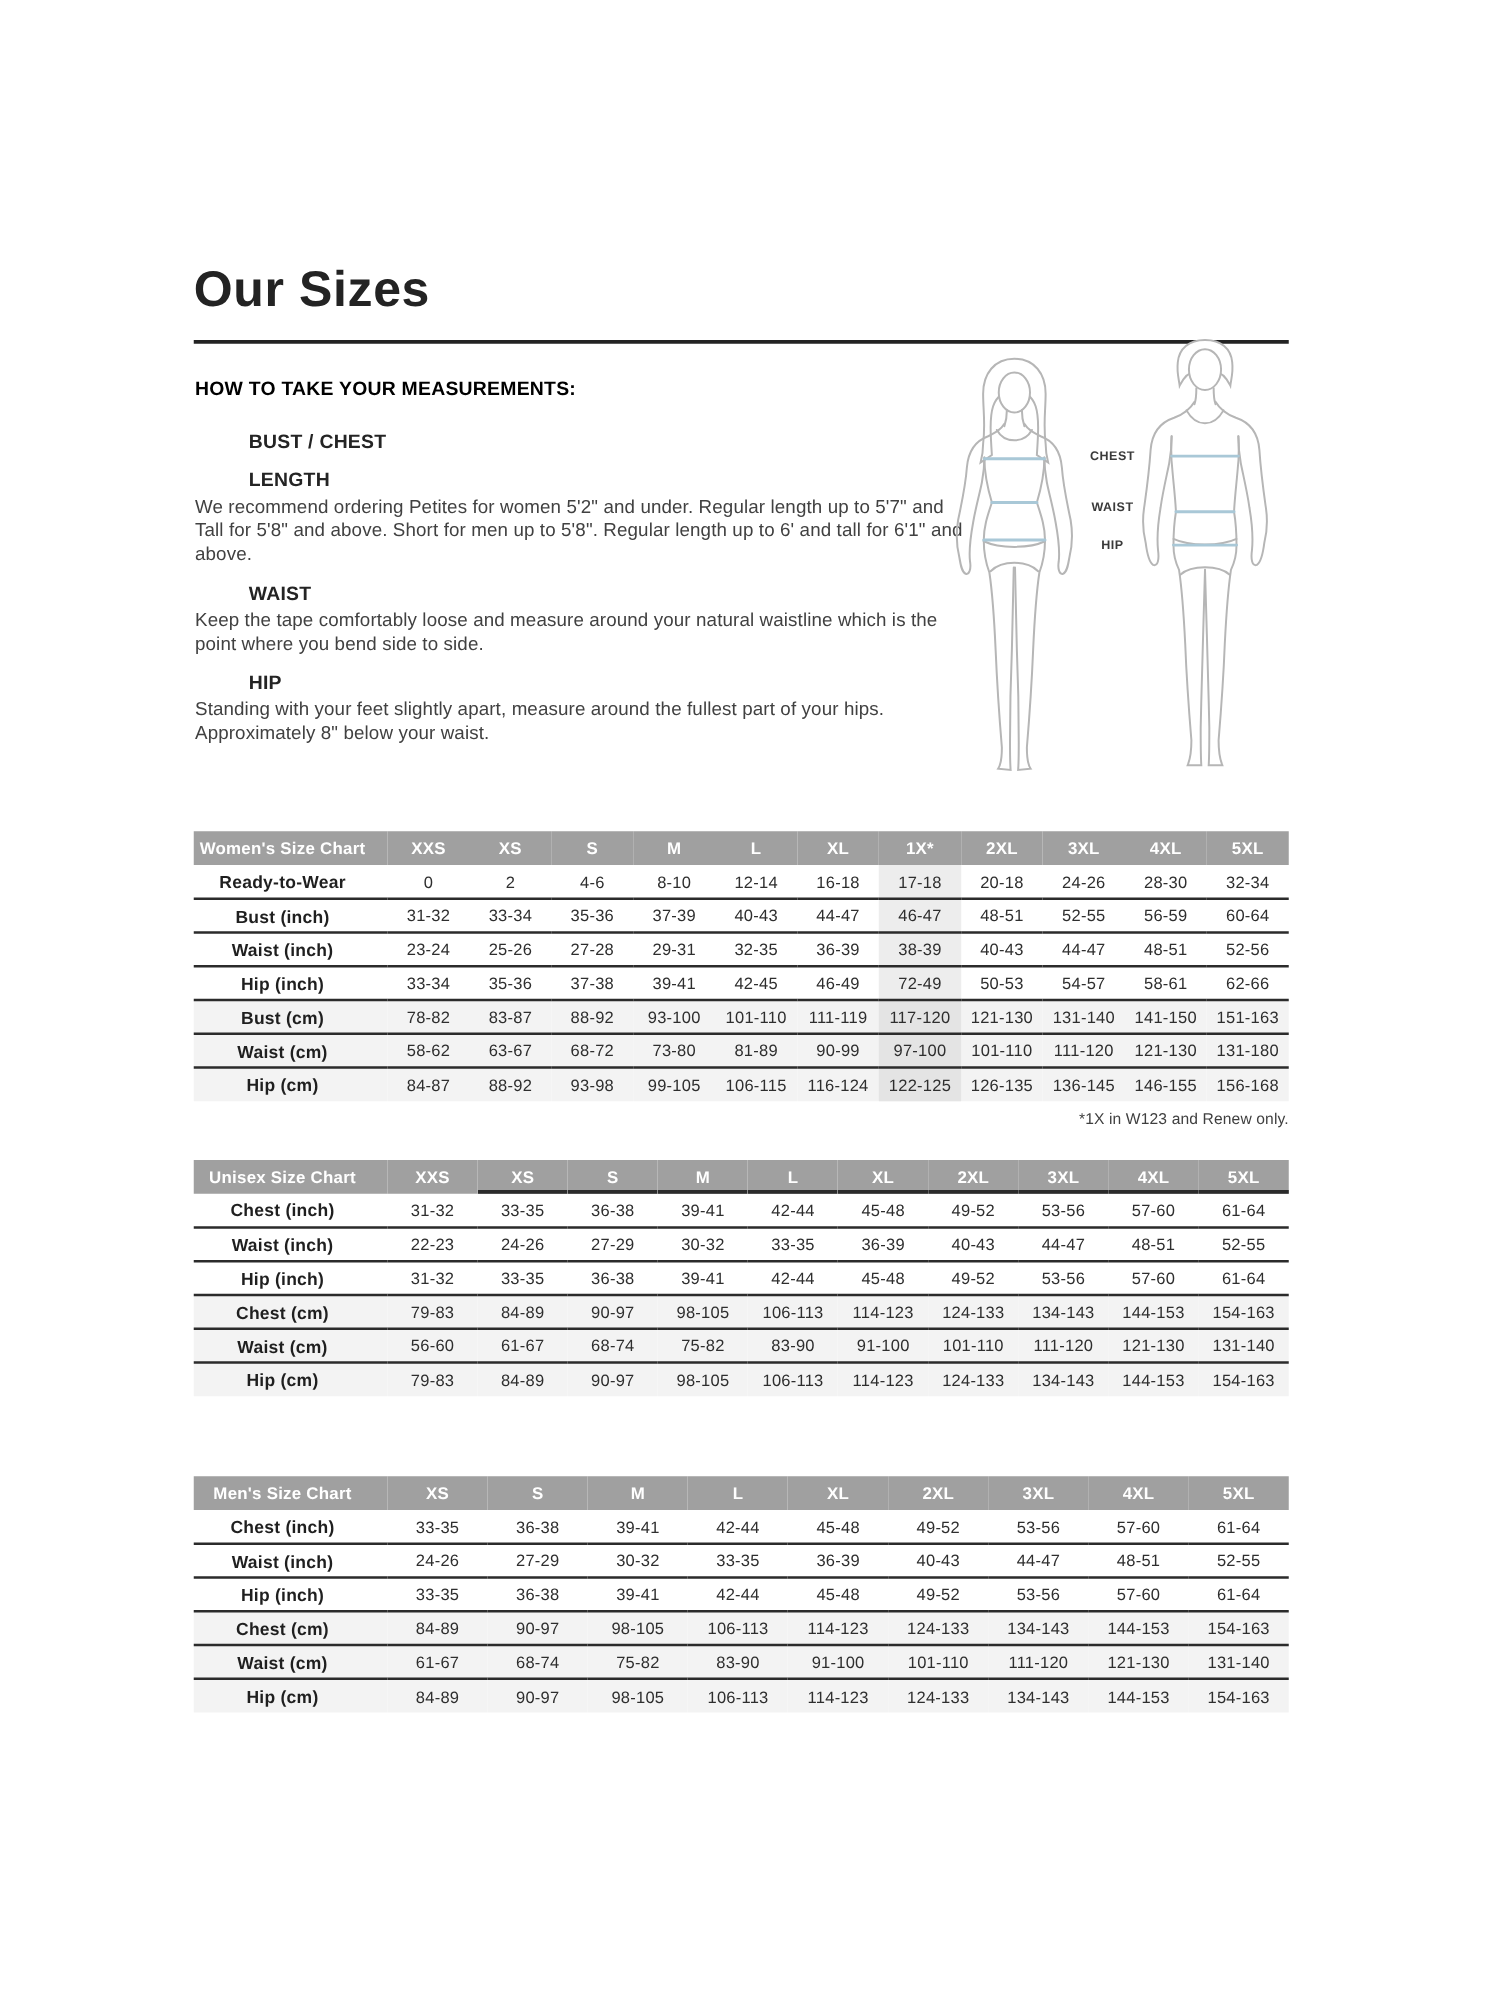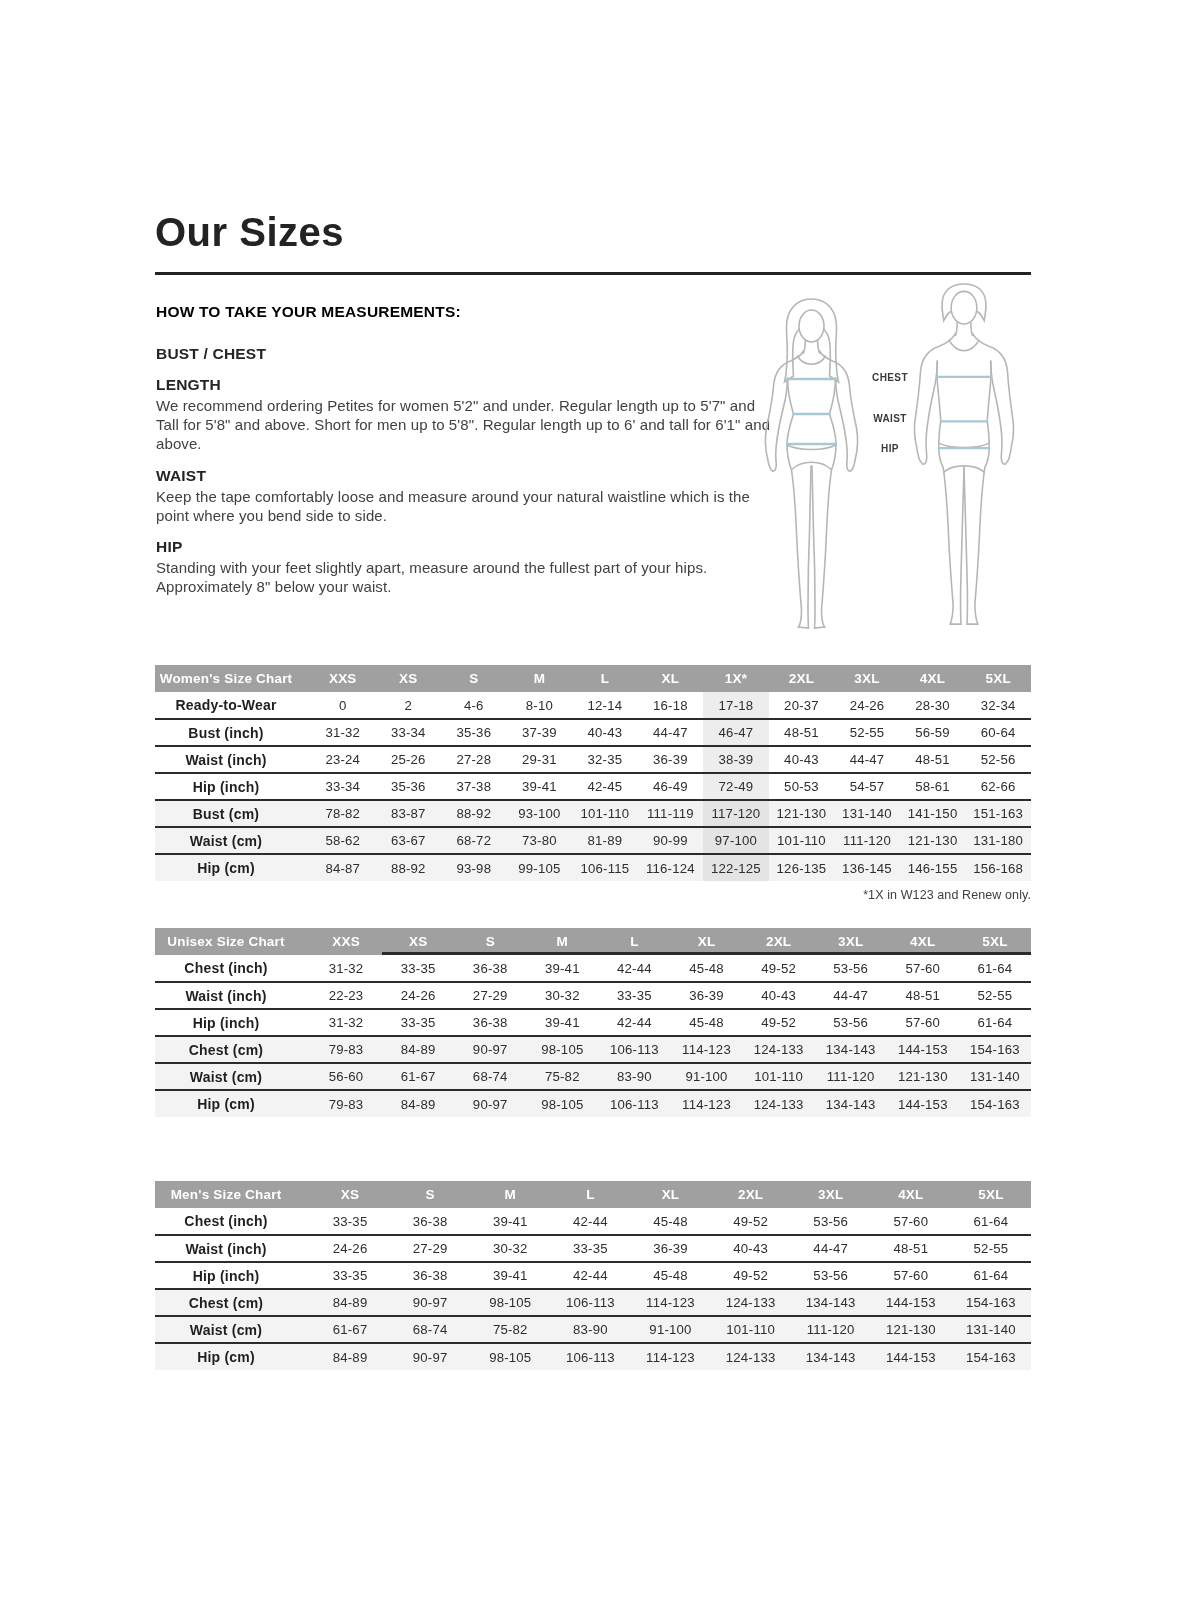--- a/index.html
+++ b/index.html
@@ -24,27 +24,28 @@
   
   .instructions { position:absolute; left:156px; top:303px; width:618px; }
   .instructions h2 {
     font-size:15.5px; font-weight:800; color:#000000; letter-spacing:0.2px;
     margin-bottom:24px;
   }
   .instr-section { margin-bottom:13px; }
   .instr-section h3 {
     font-size:15.5px; font-weight:800; color:#242424; letter-spacing:0.2px;
     margin-bottom:2px;
+    margin-left:43px;
   }
   .instr-section p {
     font-size:15px; line-height:1.28; color:#414141; letter-spacing:0.1px;
   }
 
   
-  .figures { position:absolute; left:738px; top:276px; width:302px; height:362px; }
+  .figures { position:absolute; left:738px; top:264px; width:302px; height:362px; }
   .figures svg { position:absolute; }
   .fig-woman { left:18px; top:18px; width:112px; height:340px; }
   .fig-man   { left:162px; top:2px; width:128px; height:356px; }
   .fig-label {
     position:absolute; left:126px; width:52px; text-align:center;
     font-size:10px; font-weight:700; color:#3a3a3a; letter-spacing:0.4px;
   }
   .fig-label.chest { top:96px; }
   .fig-label.waist { top:137px; }
   .fig-label.hip   { top:167px; }
@@ -171,21 +172,21 @@
         <tbody>
           <tr>
             <td class="lbl">Ready-to-Wear</td>
             <td>0</td>
             <td>2</td>
             <td>4-6</td>
             <td>8-10</td>
             <td>12-14</td>
             <td>16-18</td>
             <td class="hl">17-18</td>
-            <td>20-37</td>
+            <td>20-18</td>
             <td>24-26</td>
             <td>28-30</td>
             <td>32-34</td>
           </tr>
           <tr>
             <td class="lbl">Bust (inch)</td>
             <td>31-32</td>
             <td>33-34</td>
             <td>35-36</td>
             <td>37-39</td>

